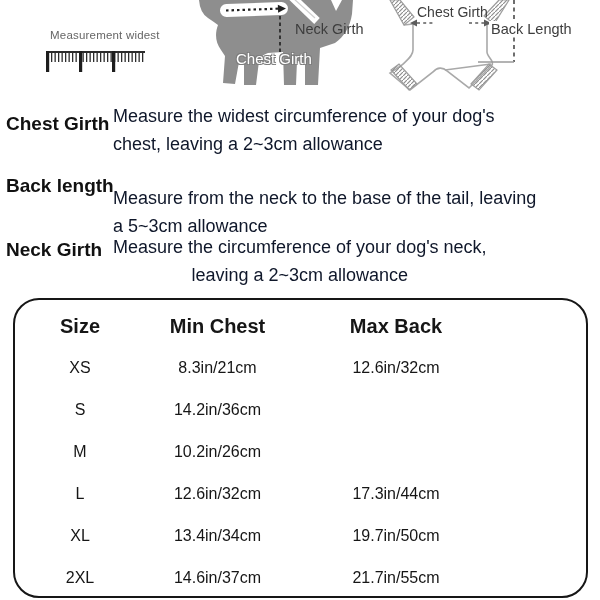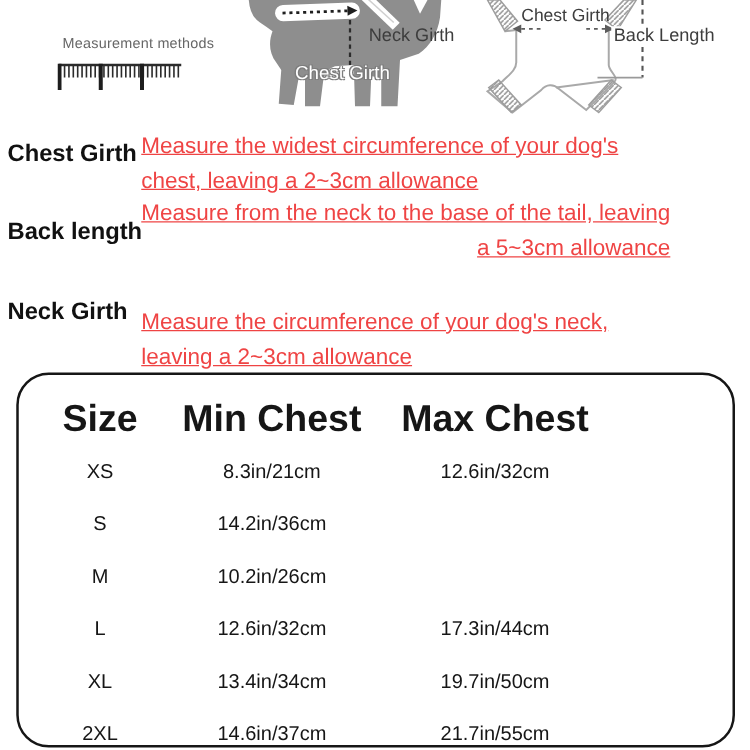--- a/index.html
+++ b/index.html
@@ -12,36 +12,36 @@
   .diagram-label{font-size:14.5px;color:#3d3d3d;white-space:nowrap;}
   .dog-chest-label{left:236px;top:50px;font-size:15px;color:#fff;white-space:nowrap;
     text-shadow:-1px -1px 0 #7d7d7d,1px -1px 0 #7d7d7d,-1px 1px 0 #7d7d7d,1px 1px 0 #7d7d7d;}
   .neck-label{left:295px;top:21px;}
   .gchest-label{left:417px;top:4px;font-size:14px;}
   .gback-label{left:489px;top:21px;background:#fff;padding:0 2px;}
 
   
   .term{left:6px;font-size:19px;font-weight:bold;color:#111;white-space:nowrap;}
   .term1{top:113px;} .term2{top:175px;} .term3{top:239px;}
-  .desc{left:113px;font-size:18px;line-height:28px;color:#ef4444;white-space:nowrap;text-decoration:underline;}
-  .desc1{top:102px;} .desc2{top:156px;text-align:right;} .desc3{top:243px;}
+  .desc{left:113px;font-size:18px;line-height:28px;color:#0f172a;white-space:nowrap;}
+  .desc1{top:102px;} .desc2{top:184px;} .desc3{top:233px;text-align:center;}
 
   
   .size-table{left:13px;top:298px;width:575px;height:300px;box-sizing:border-box;
     border:2px solid #161616;border-radius:26px;padding-top:5px;overflow:hidden;}
   .trow{display:grid;grid-template-columns:130px 145px 212px;height:42px;
     align-items:center;text-align:center;font-size:16px;color:#161616;}
-  .trow.header{font-weight:bold;font-size:30px;margin-top:10px;}
+  .trow.header{font-weight:bold;font-size:20px;}
 </style>
 </head>
 <body>
 
 <div id="stage">
 
-  <div class="abs mm-label">Measurement methods</div>
+  <div class="abs mm-label">Measurement widest</div>
   <svg class="abs" style="left:46px;top:50px" width="104" height="24" viewBox="0 0 104 24">
     <line x1="1" y1="2" x2="99" y2="2" stroke="#2c2c2c" stroke-width="2"></line>
     <line x1="5" y1="7" x2="98" y2="7" stroke="#2c2c2c" stroke-width="10" stroke-dasharray="1.3 2.2"></line>
     <rect x="0" y="1" width="3.2" height="21" fill="#1d1d1d"></rect>
     <rect x="33" y="1" width="3.2" height="21" fill="#1d1d1d"></rect>
     <rect x="66" y="1" width="3.2" height="21" fill="#1d1d1d"></rect>
   </svg>
 
   <svg class="abs" style="left:193px;top:0" width="165" height="92" viewBox="0 0 165 92">
     <path fill="#8e8e8e" d="M6,0 Q7,13 15,18 Q21,22 25,25 C22,33 22,42 28,50 L32,56
@@ -110,21 +110,21 @@
   <div class="abs term term3">Neck Girth</div>
   <div class="abs desc desc3">
     <div>Measure the circumference of your dog's neck,</div>
     <div>leaving a 2~3cm allowance</div>
   </div>
 
   <div class="abs size-table">
     <div class="trow header">
       <span>Size</span>
       <span>Min Chest</span>
-      <span>Max Chest</span>
+      <span>Max Back</span>
     </div>
     <div class="trow">
       <span>XS</span>
       <span>8.3in/21cm</span>
       <span>12.6in/32cm</span>
     </div>
     <div class="trow">
       <span>S</span>
       <span>14.2in/36cm</span>
     </div>

